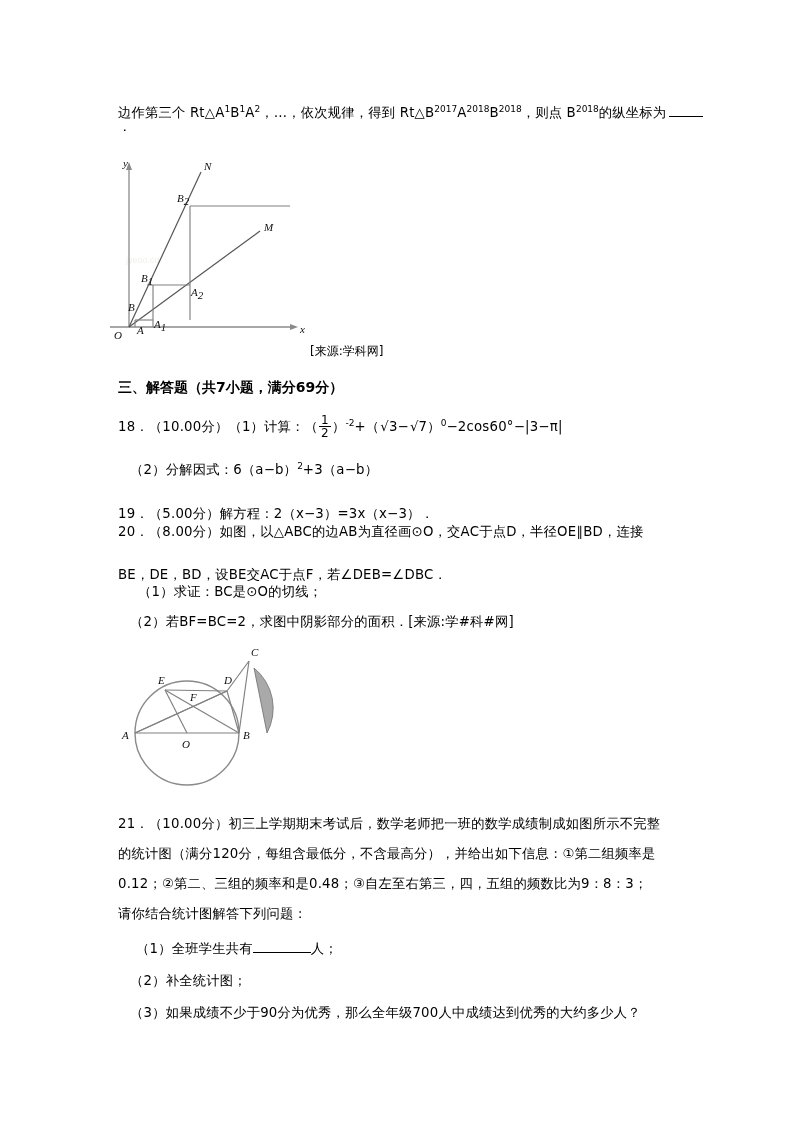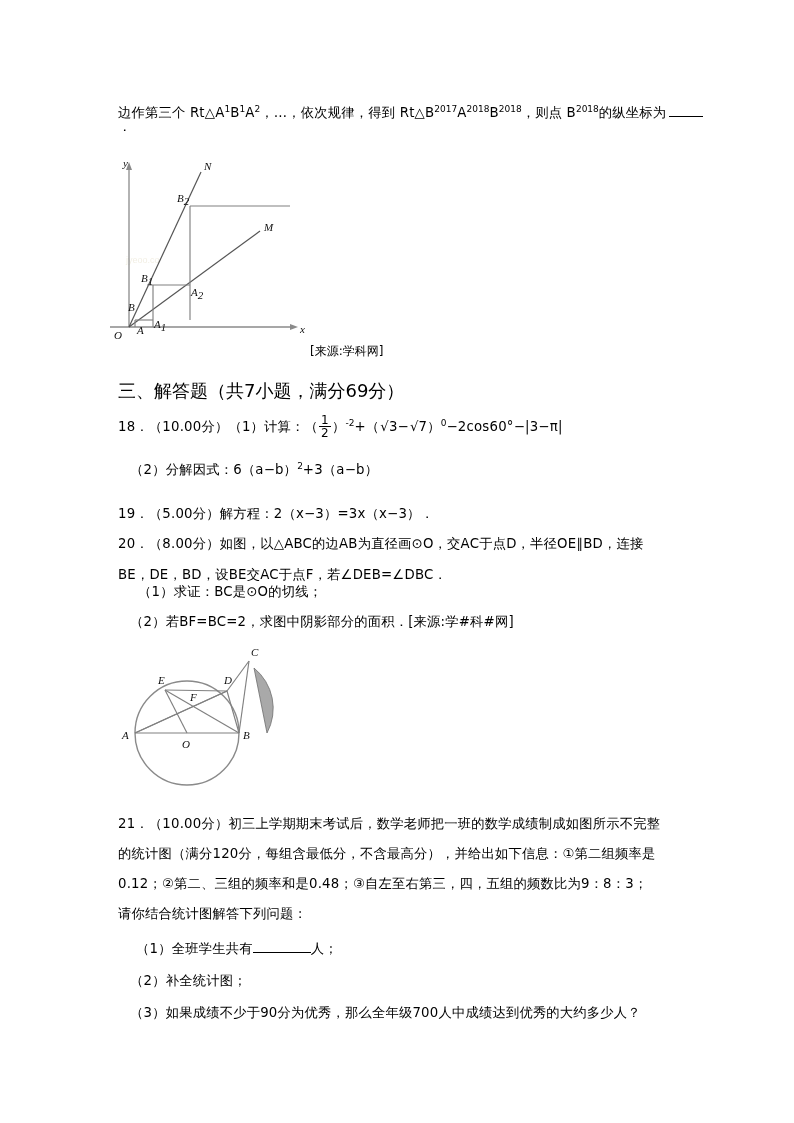--- a/index.html
+++ b/index.html
@@ -16,22 +16,22 @@
     font-size:13.3px;
     line-height:18px;
     letter-spacing:0.2px;
     white-space:nowrap;
     color:#000;
   }
   .cjk{font-family:"DejaVu Sans","Liberation Sans",sans-serif;}
 
   .heading{
     position:absolute;
-    font-weight:normal;
-    font-size:18px;
+    font-weight:bold;
+    font-size:14px;
     font-family:"DejaVu Sans","Liberation Sans",sans-serif;
     white-space:nowrap;
   }
 
   .src-tag{
     position:absolute;
     font-size:12px;
     font-family:"DejaVu Sans","Liberation Sans",sans-serif;
     white-space:nowrap;
   }
@@ -133,21 +133,21 @@
       </span><span>）</span><span class="sup">-2</span><span>+（</span><span class="rad">√<span>3</span></span><span>−</span><span class="rad">√<span>7</span></span><span>）</span><span class="sup">0</span><span>−2cos60°</span><span>−|3−π|</span>
   </div>
   <div class="line cjk" style="left:130px;top:457px;">
     <span>（2）分解因式：6（a−b）</span><span class="sup">2</span><span>+3（a−b）</span>
   </div>
 
   <div class="line cjk" style="left:118px;top:493px;margin-top:12px;">
     <span>19．</span><span>（5.00分）</span><span>解方程：2（x−3）=3x（x−3）．</span>
   </div>
 
-  <div class="line cjk" style="left:118px;top:523px;margin-top:12px;">
+  <div class="line cjk" style="left:118px;top:523px;">
     <span>20．</span><span>（8.00分）</span><span>如图，以△ABC的边AB为直径画⊙O，交AC于点D，半径OE∥BD，连接</span>
   </div>
   <div class="line cjk" style="left:118px;top:553px;margin-top:13px;">BE，DE，BD，设BE交AC于点F，若∠DEB=∠DBC．</div>
   <div class="line cjk" style="left:130px;top:583px;margin-left:8px;">（1）求证：BC是⊙O的切线；</div>
   <div class="line cjk" style="left:130px;top:613px;">
     <span>（2）若BF=BC=2，求图中阴影部分的面积．</span><span>[来源:学#科#网]</span>
   </div>
 
   <div class="fig" style="left:112px;top:638px;width:210px;height:170px;">
     <svg width="210" height="170" viewBox="0 0 210 170">

